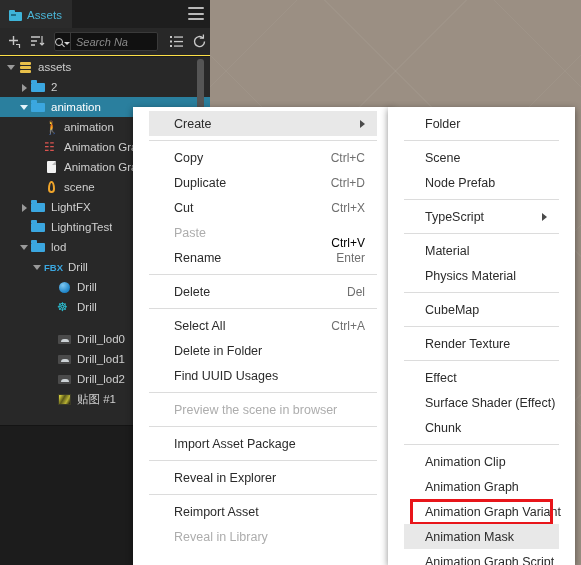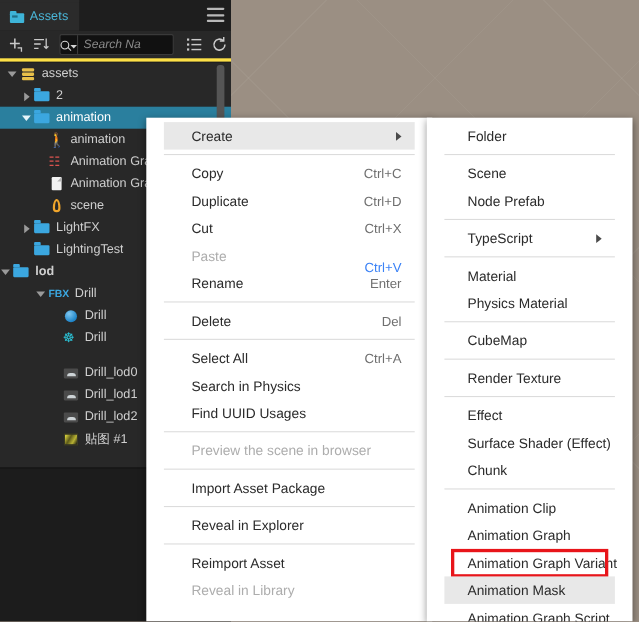--- a/index.html
+++ b/index.html
@@ -56,21 +56,21 @@
   .hamburger {
     position: absolute; right: 6px; top: 7px; width: 16px; height: 13px;
     display: flex; flex-direction: column; justify-content: space-between;
   }
   .hamburger span { display: block; height: 2px; background: #b9b9b9; border-radius: 1px; }
 
   
   .toolbar {
     position: relative; height: 28px; background: #282828;
     display: flex; align-items: center; padding: 0 6px; gap: 6px;
-    border-bottom: 3px solid #fde047;
+    border-bottom: 1px solid #fde047;
   }
   .tb-icon { width: 17px; height: 17px; position: relative; flex: none; cursor: default; }
   .searchbox {
     display: flex; align-items: center; height: 19px; width: 104px;
     background: #111111; border: 1px solid #3a3a3a; border-radius: 2px;
     margin-left: 2px;
   }
   .search-btn {
     width: 26px; height: 17px; display: flex; align-items: center;
     justify-content: center; gap: 1px; border-right: 1px solid #3a3a3a;
@@ -199,21 +199,21 @@
   .mi {
     position: relative; height: 25px; display: flex; align-items: center;
     padding: 0 12px 0 25px; white-space: nowrap;
   }
   .menu-sub .mi { padding-left: 21px; }
   .mi.hl { background: #e8e8e8; }
   .mi.disabled { color: #adadad; text-align: center; }
   .mi .sc {
     margin-left: auto; color: #6f6f6f; font-size: 12px; padding-left: 16px;
   }
-  .mi.disabled .sc { color: #3b82f6; margin-top: 21px; }
+  .mi.disabled .sc { color: #000000; margin-top: 21px; }
   .mi .submark {
     margin-left: auto; width: 0; height: 0;
     border-top: 4px solid transparent; border-bottom: 4px solid transparent;
     border-left: 5px solid #4a4a4a;
   }
   .sep { height: 1px; background: #dcdcdc; margin: 4px 0; }
   .mi.boxed:before {
     content: ""; position: absolute; left: 6px; right: 6px; top: 0px; bottom: -1px;
     border: 3px solid #e8151a; pointer-events: none;
   }
@@ -333,21 +333,21 @@
           </span>
           <span class="row-label">LightFX</span>
         </div>
         <div class="row" style="padding-left: 19px;">
           <span class="arrow"></span>
           <span class="ico folder-ico">
             <i></i>
           </span>
           <span class="row-label">LightingTest</span>
         </div>
-        <div class="row" style=" font-weight: bold;">
+        <div class="row" style="padding-left: 19px;">
           <span class="arrow down"></span>
           <span class="ico folder-ico">
             <i></i>
           </span>
           <span class="row-label">lod</span>
         </div>
         <div class="row" style="padding-left: 32px;">
           <span class="arrow down"></span>
           <span class="fbx-tag">FBX</span>
           <span class="row-label">Drill</span>
@@ -427,21 +427,21 @@
       <div class="mi">
         <span>Delete</span>
         <span class="sc">Del</span>
       </div>
       <div class="sep"></div>
       <div class="mi">
         <span>Select All</span>
         <span class="sc">Ctrl+A</span>
       </div>
       <div class="mi">
-        <span>Search in Physics</span>
+        <span>Delete in Folder</span>
       </div>
       <div class="mi">
         <span>Find UUID Usages</span>
       </div>
       <div class="sep"></div>
       <div class="mi disabled">
         <span>Preview the scene in browser</span>
       </div>
       <div class="sep"></div>
       <div class="mi">

